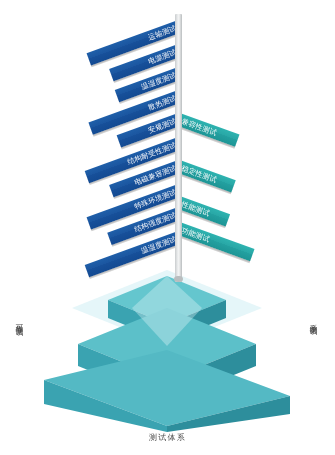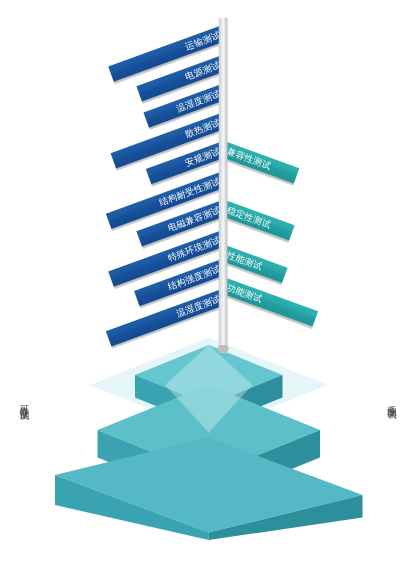--- a/index.html
+++ b/index.html
@@ -166,13 +166,14 @@
         <span>性能测试</span>
       </div>
       <div class="banner right" style="top: 222px; width: 78px; left: 179px; transform: rotate(20deg);">
         <span>功能测试</span>
       </div>
     </div>
 
   <div class="side-caption" id="caption-left">可靠性测试</div>
   <div class="side-caption" id="caption-right">系统测试</div>
 
+  <div class="bottom-caption">测试体系</div>
 </div>
 
 </body></html>

